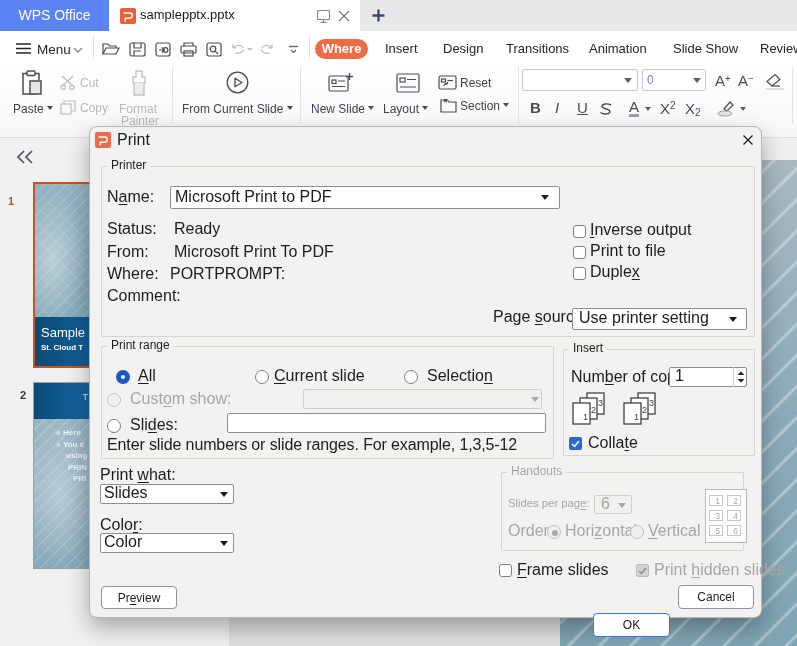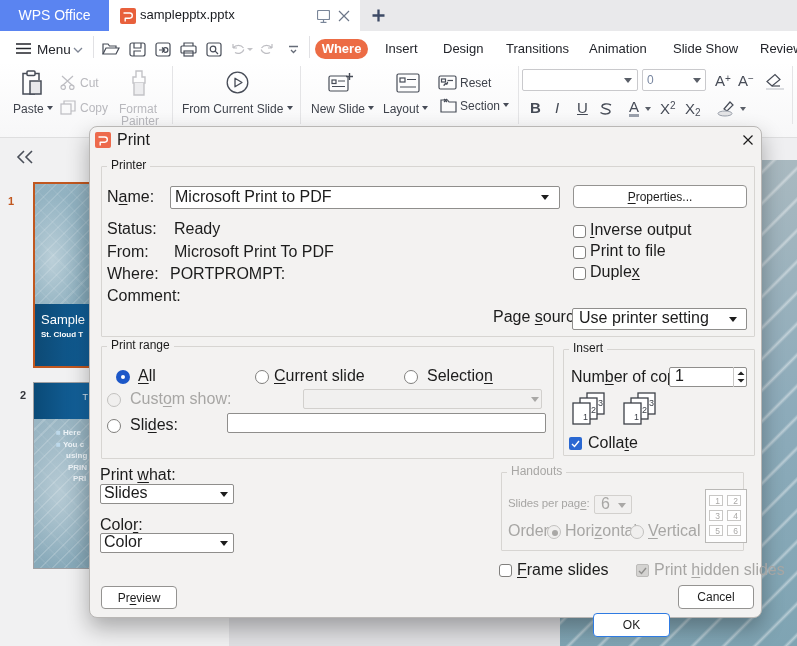--- a/index.html
+++ b/index.html
@@ -38,21 +38,21 @@
 .teal { background:
   repeating-linear-gradient(135deg, rgba(255,255,255,0) 0 17px, rgba(255,255,255,.42) 19.5px, rgba(255,255,255,0) 22px),
   linear-gradient(180deg,#a9b9c0 0,#9bb2bd 120px,#8dabba 250px,#7fa4b3 486px); }
 
 
 #thumb1 { left:33px; top:182px; width:58px; height:186px; border:2px solid #c1571f; background:
   radial-gradient(50px 100px at 32% 42%, rgba(255,255,255,.42), rgba(255,255,255,0) 70%),
   repeating-linear-gradient(135deg, rgba(255,255,255,0) 0 6.5px, rgba(255,255,255,.13) 6.5px 8px),
   repeating-linear-gradient(45deg, rgba(255,255,255,0) 0 10px, rgba(255,255,255,.06) 10px 11.5px),
   linear-gradient(180deg,#93b3c2,#7fa5b6); }
-#t1band { left:0; bottom:0; width:58px; height:62px; background:linear-gradient(90deg,#0d4a75,#11609a); color:#fff; }
+#t1band { left:0; bottom:0; width:58px; height:49px; background:linear-gradient(90deg,#0d4a75,#11609a); color:#fff; }
 #thumb2 { left:33px; top:382px; width:57px; height:187px; border:1px solid #a0a0a3; background:
   radial-gradient(55px 100px at 45% 60%, rgba(255,255,255,.35), rgba(255,255,255,0) 75%),
   repeating-linear-gradient(135deg, rgba(255,255,255,0) 0 7px, rgba(255,255,255,.16) 7px 8.5px),
   repeating-linear-gradient(45deg, rgba(255,255,255,0) 0 11px, rgba(255,255,255,.05) 11px 12.5px),
   linear-gradient(180deg,#9fb9c6,#87a9b9); }
 #t2band { left:0; top:0; width:56px; height:36px; background:linear-gradient(90deg,#0a4a77,#1566a2); }
 .snum { font-size:11px; font-weight:bold; }
 
 
 #dialog { left:89px; top:126px; width:673px; height:492px; background:#f3f2f1; border:1px solid #b9b7b5; border-radius:8px; box-shadow:0 10px 22px rgba(0,0,0,.3); }
@@ -290,21 +290,20 @@
     <path d="M0.5 0.5 L9.5 9.5 M9.5 0.5 L0.5 9.5" stroke="#1c1c1c" stroke-width="1.2"></path>
   </svg>
 
   <div class="abs group" style="left:11px;top:39px;width:654px;height:171px;"></div>
   <div class="abs glab" style="left:17px;top:33px;">Printer</div>
 
   <div class="abs lbl" style="left:17px;top:64px;">N<u>a</u>me:</div>
   <div class="abs wcombo" style="left:80px;top:59px;width:390px;height:23px;"></div>
   <div class="abs lbl" style="left:85px;top:64px;">Microsoft Print to PDF</div>
   <div class="abs arrow" style="left:451px;top:68px;"></div>
-  <div class="abs btn" style="left:483px;top:58px;width:174px;height:23px;line-height:22px;"><u>P</u>roperties...</div>
 
   <div class="abs lbl" style="left:17px;top:96px;">Status:</div>
   <div class="abs lbl" style="left:84px;top:96px;">Ready</div>
   <div class="abs lbl" style="left:17px;top:119px;">From:</div>
   <div class="abs lbl" style="left:84px;top:119px;">Microsoft Print To PDF</div>
   <div class="abs lbl" style="left:17px;top:141px;">Where:</div>
   <div class="abs lbl" style="left:80px;top:141px;">PORTPROMPT:</div>
   <div class="abs lbl" style="left:17px;top:163px;">Comment:</div>
 
   <div class="abs cb" style="left:483px;top:98px;"></div>
@@ -331,20 +330,21 @@
 
   <div class="abs radio-dis" style="left:17px;top:266px;"></div>
   <div class="abs lbl dis" style="left:40px;top:266px;">Cust<u>o</u>m show:</div>
   <div class="abs dcombo" style="left:213px;top:262px;width:239px;height:20px;"></div>
   <div class="abs arrowd" style="left:441px;top:270px;"></div>
 
   <div class="abs radio-off" style="left:17px;top:292px;"></div>
   <div class="abs lbl" style="left:40px;top:292px;">Sli<u>d</u>es:</div>
   <div class="abs" style="left:137px;top:286px;width:319px;height:20px;background:#fff;border:1px solid #8f8e8c;border-radius:2px;"></div>
 
+  <div class="abs lbl" style="left:17px;top:312px;letter-spacing:-0.12px;">Enter slide numbers or slide ranges. For example, 1,3,5-12</div>
 
   <div class="abs group" style="left:473px;top:222px;width:192px;height:107px;"></div>
   <div class="abs glab" style="left:479px;top:216px;">Insert</div>
   <div class="abs lbl" style="left:481px;top:244px;">Num<u>b</u>er of copies:</div>
   <div class="abs" style="left:579px;top:240px;width:78px;height:20px;background:#fff;border:1px solid #8f8e8c;border-radius:2px;"></div>
   <div class="abs lbl" style="left:585px;top:243px;">1</div>
   <div class="abs" style="left:643px;top:240px;width:14px;height:20px;border-left:1px solid #c9c8c6;"></div>
   <svg class="abs" style="left:646px;top:244px" width="10" height="12" viewBox="0 0 10 12">
     <path d="M1.5 4 L5 0.5 L8.5 4 Z" fill="#222"></path>
     <path d="M1.5 8 L5 11.5 L8.5 8 Z" fill="#222"></path>

